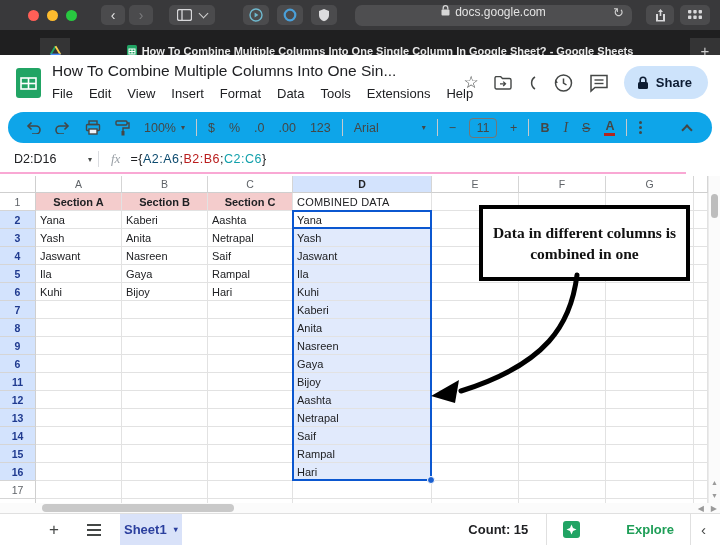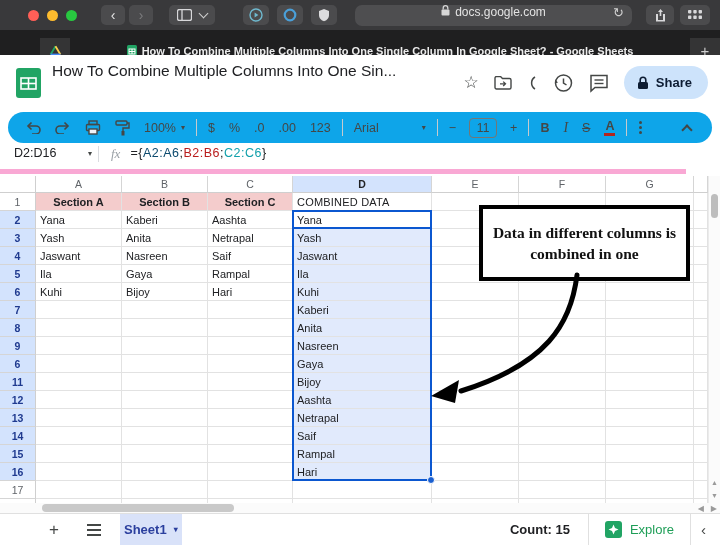--- a/index.html
+++ b/index.html
@@ -56,21 +56,21 @@
   .tb-i { font-style:italic; font-family:"Liberation Serif",serif; font-size:14px; }
   .tb-s { text-decoration:line-through; }
   .tb-a { font-weight:700; border-bottom:3px solid #b3261e; line-height:13px; padding:0 1px; }
   .vdots { display:flex; flex-direction:column; gap:2px; padding:0 8px; }
   .vdots i { width:3px; height:3px; border-radius:50%; background:#444746; }
   .chev-up { width:8px; height:8px; border-left:2px solid #444746; border-top:2px solid #444746;
              transform:rotate(45deg); margin-top:4px; }
 
   
   .fbar { position:absolute; left:0; top:146px; width:686px; height:28px; background:#fff;
-          border-bottom:5px solid #f9a8d4; display:flex; align-items:flex-start; font-size:12.5px; }
+          border-bottom:2px solid #f9a8d4; display:flex; align-items:center; font-size:12.5px; }
   .namebox { width:92px; padding-left:14px; color:#202124; display:flex; align-items:center; justify-content:space-between; }
   .fbar-sep { width:1px; height:16px; background:#dadce0; margin:0 6px; }
   .fx { font-style:italic; font-family:"Liberation Serif",serif; color:#9aa0a6; font-size:13px; margin:0 10px 0 6px; }
   .formula { letter-spacing:.5px; color:#202124; }
 
   
   .grid-outer { position:absolute; left:0; top:176px; width:708px; height:327px; overflow:hidden; background:#fff; }
   .grid { display:grid; }
   .gc { border-right:1px solid #e2e2e2; border-bottom:1px solid #e2e2e2; font-size:11px; color:#202124;
         display:flex; align-items:center; padding-left:4px; overflow:hidden; white-space:nowrap; background:#fff; }
@@ -115,21 +115,21 @@
   .plus { font-size:17px; margin-left:42px; width:24px; }
   .burger { display:flex; flex-direction:column; gap:3px; margin-left:16px; width:24px; align-items:center; }
   .burger i { width:14px; height:2px; background:#444746; display:block; }
   .sheet-tab { margin-left:14px; height:32px; padding:0 4px; background:#d9e2f9; display:flex; align-items:center;
                gap:7px; color:#2b3f9e; font-size:13px; font-weight:700; }
   .sheet-tab .caret { font-size:8px; color:#2b3f9e; }
   .ft-right { margin-left:auto; display:flex; align-items:center; height:100%; }
   .count { font-size:13px; font-weight:700; color:#202124; margin-right:18px; }
   .ft-sep { width:1px; height:32px; background:#e0e0e0; }
   .explore { display:flex; align-items:center; gap:8px; padding:0 16px; }
-  .explore-txt { color:#1e9e57; font-size:13px; font-weight:400; }
+  .explore-txt { color:#1e9e57; font-size:13px; font-weight:700;margin-left:38px; }
   .collapse { padding:0 14px 0 10px; color:#444746; font-size:15px; }
 </style>
 </head>
 <body>
 
 <div class="topbar">
   <div class="tl-group">
     <span class="tl" style="background:#ff5f57"></span>
     <span class="tl" style="background:#febc2e"></span>
     <span class="tl" style="background:#28c840"></span>
@@ -210,20 +210,31 @@
 <div class="gs-header">
   <div class="gs-logo">
     <svg width="27" height="34" viewBox="0 0 27 34">
       <rect x="1" y="2" width="25" height="30" rx="3" fill="#21a464"></rect>
       <rect x="6" y="12" width="15" height="11" fill="none" stroke="#fff" stroke-width="1.6"></rect>
       <line x1="6" y1="17.5" x2="21" y2="17.5" stroke="#fff" stroke-width="1.6"></line>
       <line x1="13.5" y1="12" x2="13.5" y2="23" stroke="#fff" stroke-width="1.6"></line>
     </svg>
   </div>
   <div class="doc-title">How To Combine Multiple Columns Into One Sin...</div>
+  <div class="menu-row" id="menu-row">
+      <span>File</span>
+      <span>Edit</span>
+      <span>View</span>
+      <span>Insert</span>
+      <span>Format</span>
+      <span>Data</span>
+      <span>Tools</span>
+      <span>Extensions</span>
+      <span>Help</span>
+    </div>
   <div class="hd-icons">
     <span class="hd-ic" style="font-size:17px">☆</span>
     <span class="hd-ic">
       <svg width="18" height="14" viewBox="0 0 18 14">
           <path d="M1 2 a1.5 1.5 0 0 1 1.5 -1.5 H6.5 L8.5 2.5 H15.5 A1.5 1.5 0 0 1 17 4 V11.5 A1.5 1.5 0 0 1 15.5 13 H2.5 A1.5 1.5 0 0 1 1 11.5 Z" fill="none" stroke="#444746" stroke-width="1.4"></path>
           <path d="M6 7.8 H11 M9.2 5.6 L11.5 7.8 L9.2 10" fill="none" stroke="#444746" stroke-width="1.3"></path>
         </svg>
     </span>
     <span class="hd-ic">
       <svg width="10" height="16" viewBox="0 0 10 16">

